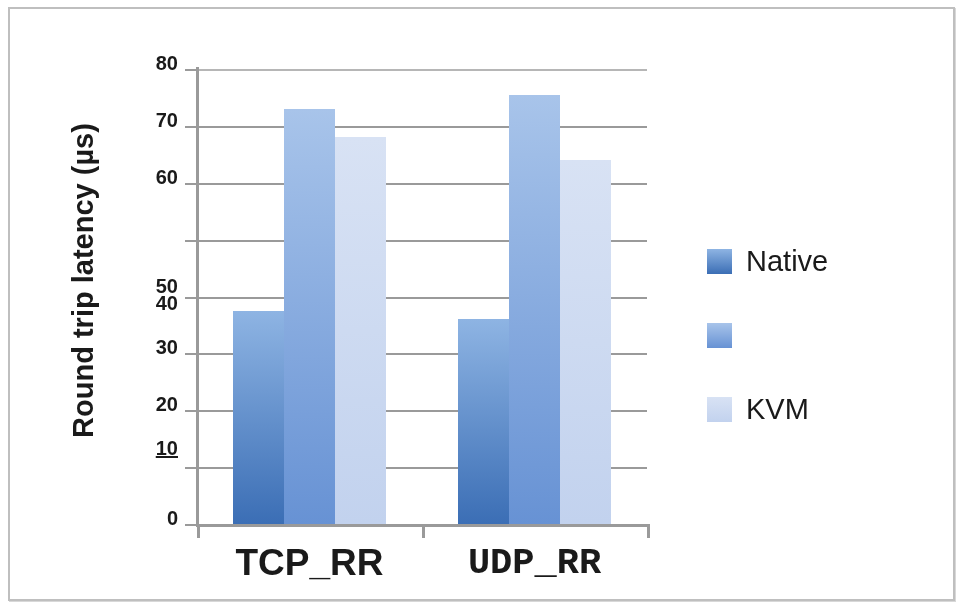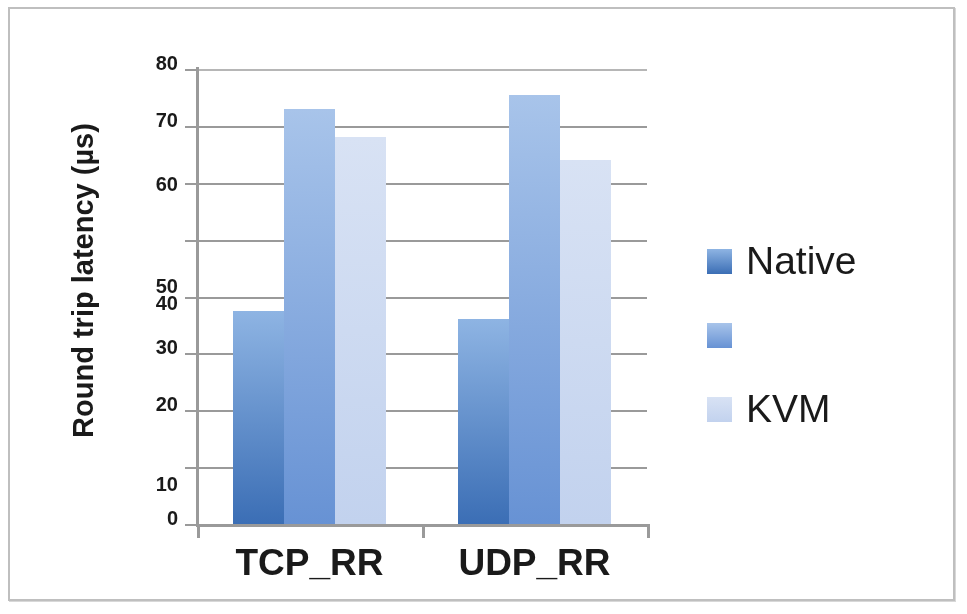--- a/index.html
+++ b/index.html
@@ -153,41 +153,41 @@
     align-items: center;
     height: 74px;
   }
   .legend-swatch {
     width: 25px;
     height: 25px;
     margin-right: 14px;
     flex: 0 0 auto;
   }
   .legend-text {
-    font-size: 39px;
+    font-size: 29px;
     color: #1a1a1a;
     white-space: nowrap;
   }
 </style>
 </head>
 <body>
 
 <div id="screenshot">
   <div class="chart-frame">
 
     <div class="y-axis-title">Round trip latency (µs)</div>
 
     <div class="y-labels-holder" id="ylabels">
         <div class="y-label" style="top: 499px;">0</div>
-        <div class="y-label" style="top: 465px;">10</div>
+        <div class="y-label" style="top: 429px; text-decoration: underline;">10</div>
         <div class="y-label" style="top: 385.25px;">20</div>
         <div class="y-label" style="top: 328.375px;">30</div>
         <div class="y-label" style="top: 271.5px; margin-top: 12px;">40</div>
         <div class="y-label" style="top: 223px; margin-top: 44px;">50</div>
-        <div class="y-label" style="top: 157.75px; margin-top: 7px;">60</div>
+        <div class="y-label" style="top: 157.75px;">60</div>
         <div class="y-label" style="top: 100.875px;">70</div>
         <div class="y-label" style="top: 44px;">80</div>
       </div>
 
     <div id="ticks-holder">
         <div class="y-tick" style="top: 515px;"></div>
         <div class="y-tick" style="top: 458.125px;"></div>
         <div class="y-tick" style="top: 401.25px;"></div>
         <div class="y-tick" style="top: 344.375px;"></div>
         <div class="y-tick" style="top: 287.5px;"></div>
@@ -222,21 +222,21 @@
     <div class="y-axis-line"></div>
     <div class="x-axis-line"></div>
 
     <div id="xticks">
         <div class="x-tick" style="left: 187px;"></div>
         <div class="x-tick" style="left: 412px;"></div>
         <div class="x-tick" style="left: 637px;"></div>
       </div>
     <div id="xlabels">
         <div class="x-label" style="left: 187px; width: 225px;">TCP_RR</div>
-        <div class="x-label" style="left: 412px; width: 225px;">UDP_RR</div>
+        <div class="x-label" style="left: 412px; width: 225px; font-family: Liberation Mono, monospace;">UDP_RR</div>
       </div>
 
     <div class="legend" id="legend">
         <div class="legend-item">
           <span class="legend-swatch" style="background: linear-gradient(rgb(142, 180, 227) 0%, rgb(59, 110, 181) 100%);"></span>
           <span class="legend-text">Native</span>
         </div>
         <div class="legend-item">
           <span class="legend-swatch" style="background: linear-gradient(rgb(168, 196, 234) 0%, rgb(103, 146, 212) 100%);"></span>
         </div>

